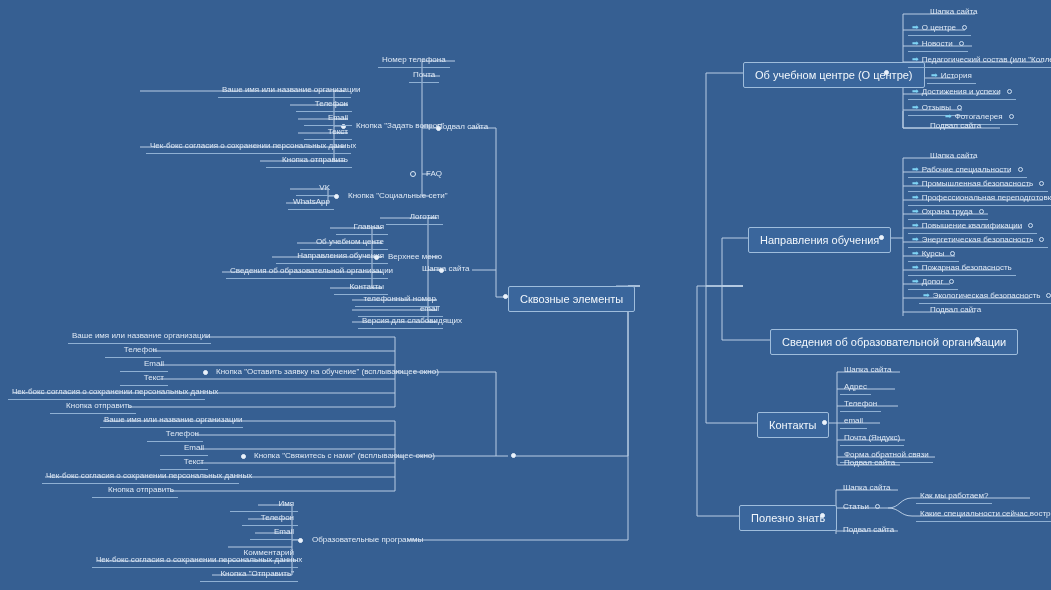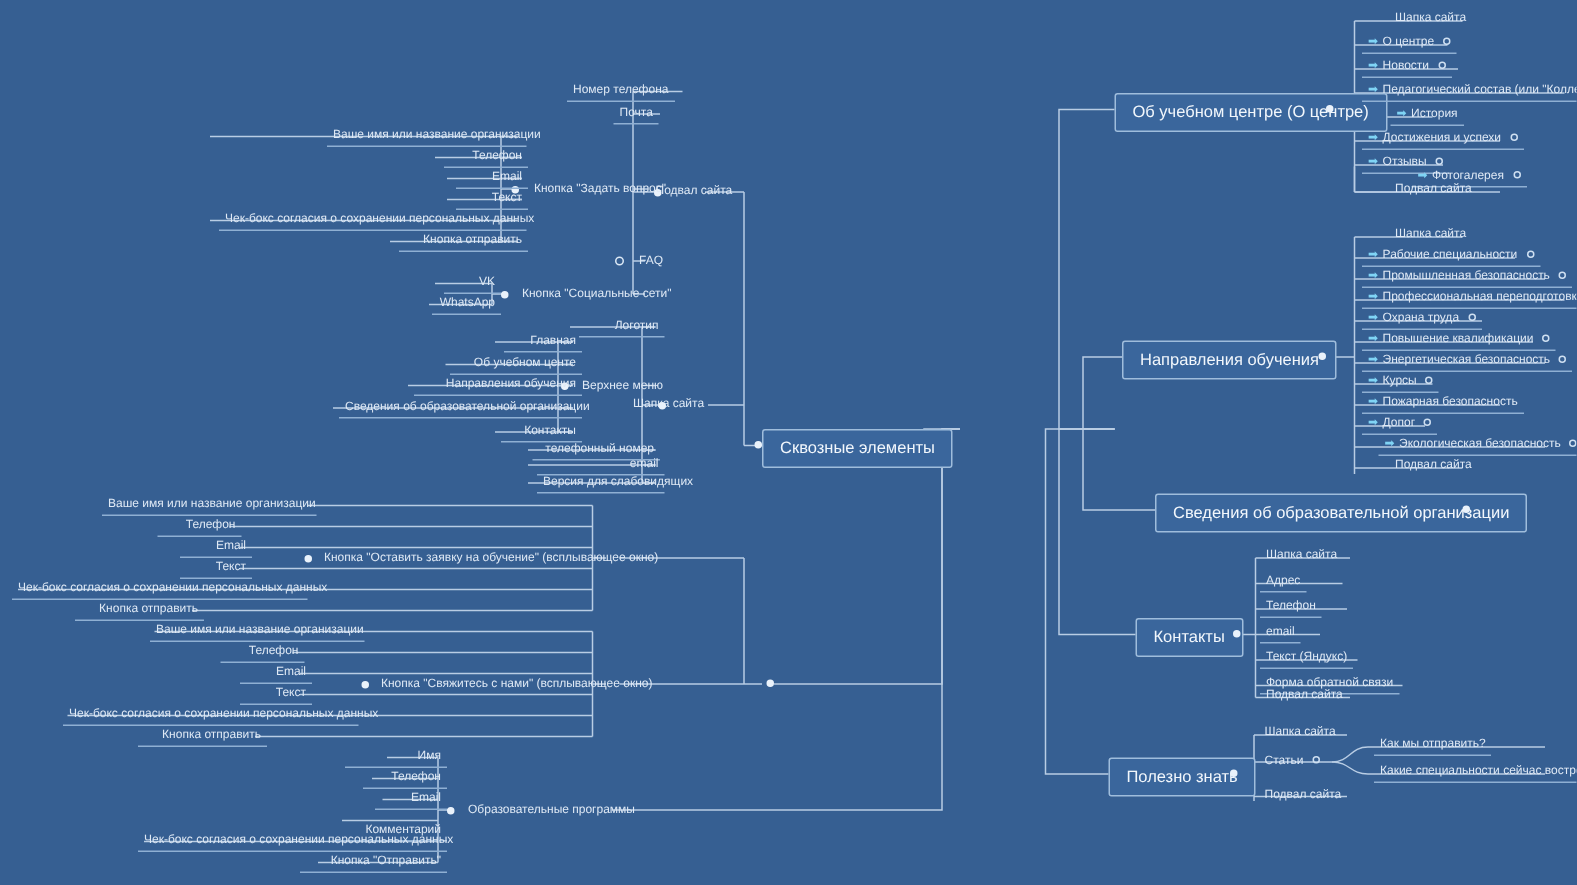--- a/index.html
+++ b/index.html
@@ -247,28 +247,28 @@
 <div class="node leaf" style="left:908px;top:247px;"><span class="arrow">➡</span><span>Курсы</span><span class="gear"></span></div>
 <div class="node leaf" style="left:908px;top:261px;"><span class="arrow">➡</span><span>Пожарная безопасность</span></div>
 <div class="node leaf" style="left:908px;top:275px;"><span class="arrow">➡</span><span>Допог</span><span class="gear"></span></div>
 <div class="node leaf" style="left:908px;top:289px;margin-left:11px;"><span class="arrow">➡</span><span>Экологическая безопасность</span><span class="gear"></span></div>
 <div class="node leaf noline" style="left:926px;top:303px;"><span>Подвал сайта</span></div>
 
 <div class="node leaf noline" style="left:840px;top:363px;"><span>Шапка сайта</span></div>
 <div class="node leaf" style="left:840px;top:380px;"><span>Адрес</span></div>
 <div class="node leaf" style="left:840px;top:397px;"><span>Телефон</span></div>
 <div class="node leaf" style="left:840px;top:414px;"><span>email</span></div>
-<div class="node leaf" style="left:840px;top:431px;"><span>Текст (Яндукс)</span></div>
+<div class="node leaf" style="left:840px;top:431px;"><span>Почта (Яндукс)</span></div>
 <div class="node leaf" style="left:840px;top:448px;"><span>Форма обратной связи</span></div>
 <div class="node leaf noline" style="left:840px;top:456px;"><span>Подвал сайта</span></div>
 
 <div class="node leaf noline" style="left:839px;top:481px;"><span>Шапка сайта</span></div>
 <div class="node leaf noline" style="left:839px;top:500px;"><span>Статьи</span><span class="gear"></span></div>
 <div class="node leaf noline" style="left:839px;top:523px;"><span>Подвал сайта</span></div>
-<div class="node leaf" style="left:916px;top:489px;"><span>Как мы отправить?</span></div>
+<div class="node leaf" style="left:916px;top:489px;"><span>Как мы работаем?</span></div>
 <div class="node leaf" style="left:916px;top:507px;"><span>Какие специальности сейчас востребованны?</span></div>
 
 <div class="node lvl1" style="left:508px;top:286px;">Сквозные элементы</div>
 <span class="dot" style="left:503px;top:294px;"></span>
 
 <div class="node leaf noline" style="left:418px;top:262px;"><span>Шапка сайта</span></div>
 <span class="dot" style="left:439px;top:268px;"></span>
 
 <div class="node leaf noline" style="left:433px;top:120px;"><span>Подвал сайта</span></div>
 <span class="dot" style="left:436px;top:126px;"></span>

